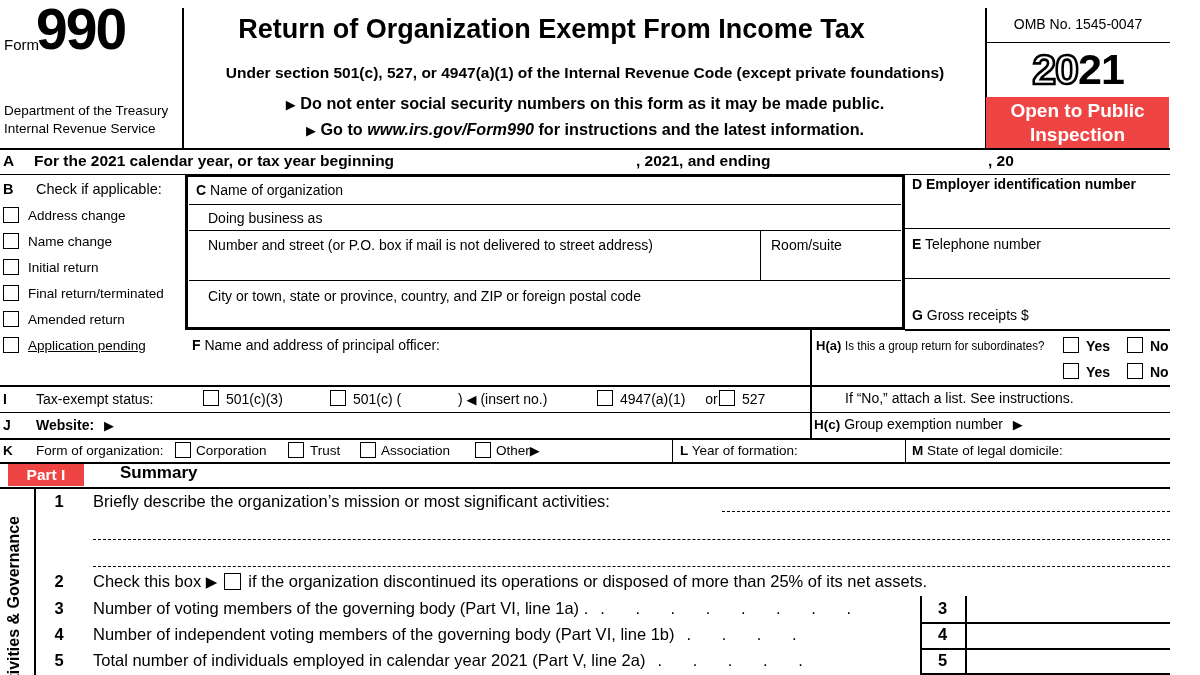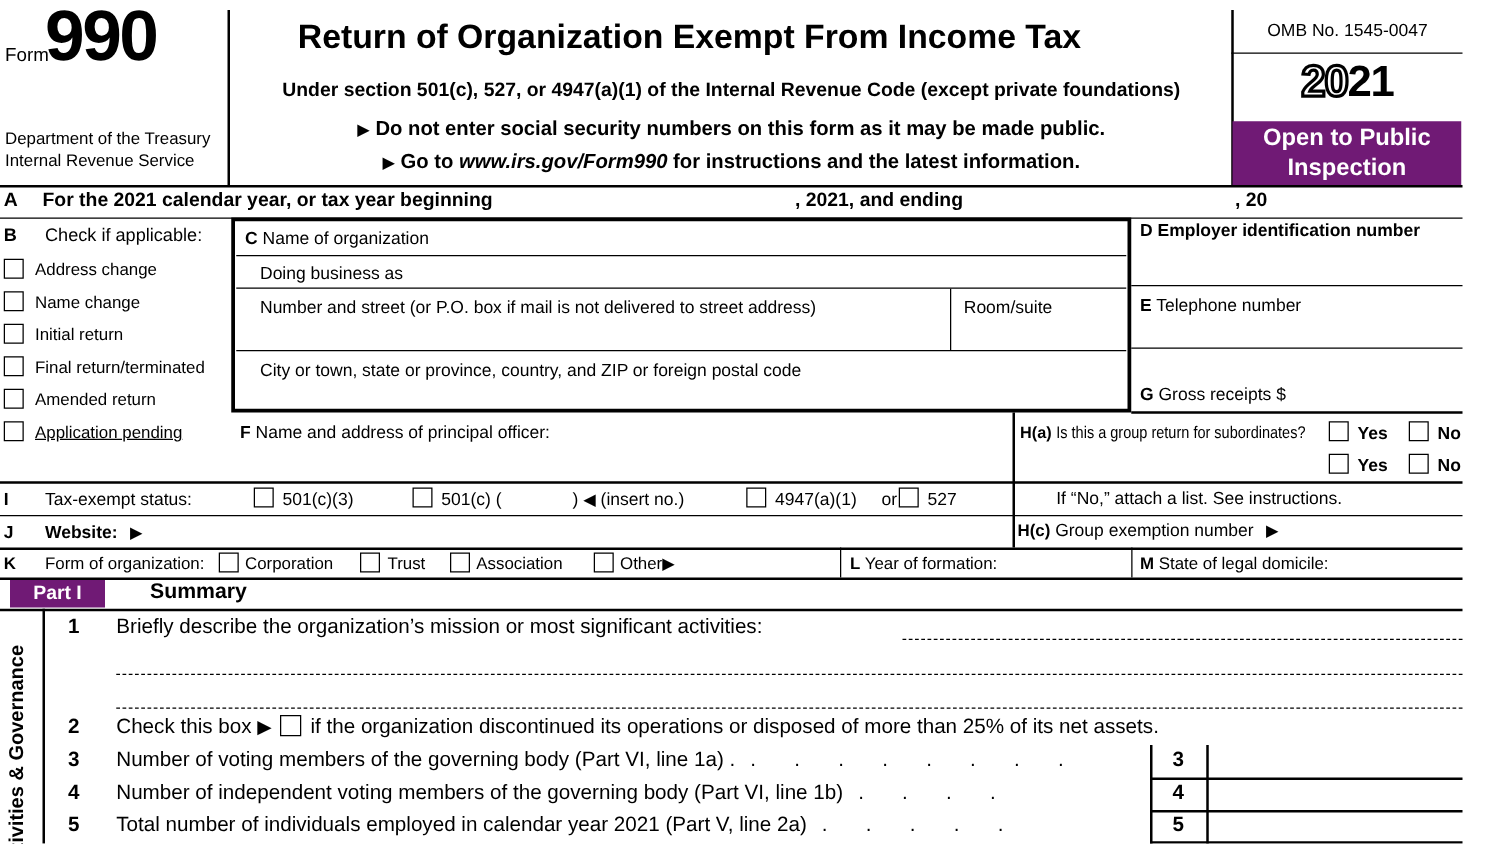--- a/index.html
+++ b/index.html
@@ -9,23 +9,23 @@
   .b{font-weight:bold;}
   .i{font-style:italic;}
   .hl{position:absolute;background:#000;height:1.3px;}
   .vl{position:absolute;background:#000;width:1.3px;}
   .dash{position:absolute;border-top:1.7px dashed #000;height:0;}
   .cb{display:inline-block;width:16px;height:16px;border:1.7px solid #000;background:#fff;box-sizing:border-box;}
   .cb.abs{position:absolute;}
   .cbi{display:inline-block;width:17px;height:17px;border:1.8px solid #000;background:#fff;box-sizing:border-box;vertical-align:-3px;margin:0 7px 0 7px;}
   .ptr{font-family:"DejaVu Sans",sans-serif;font-size:13px;}
   .fs14{font-size:14px;} .fs135{font-size:13.5px;} .fs16{font-size:16.5px;}
-  .yr{font-size:35px;font-weight:bold;letter-spacing:-1px;line-height:1;}
+  .yr{font-size:43px;font-weight:bold;letter-spacing:-1px;line-height:1;}
   .yr-outline{color:#fff;-webkit-text-stroke:2.6px #000;}
-  .blackbar{background:#701a75;color:#fff;}
+  .blackbar{background:#ef4444;color:#fff;}
   .sumrow{position:absolute;white-space:nowrap;font-size:16.5px;}
   .dots{word-spacing:24px;margin-left:12px;letter-spacing:1px;}
   .condensed{display:inline-block;transform:scaleX(.86);transform-origin:left center;}
 </style>
 </head>
 <body>
 
 <div id="page">
 
   <div class="abs" style="left:4px;top:36px;font-size:15px;">Form</div>

